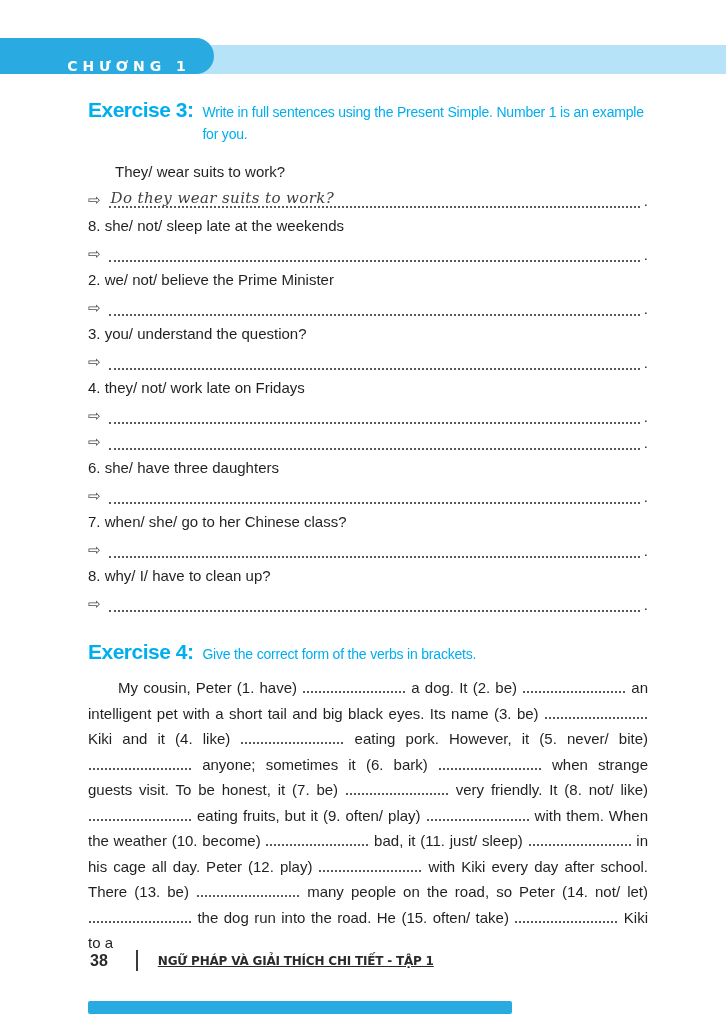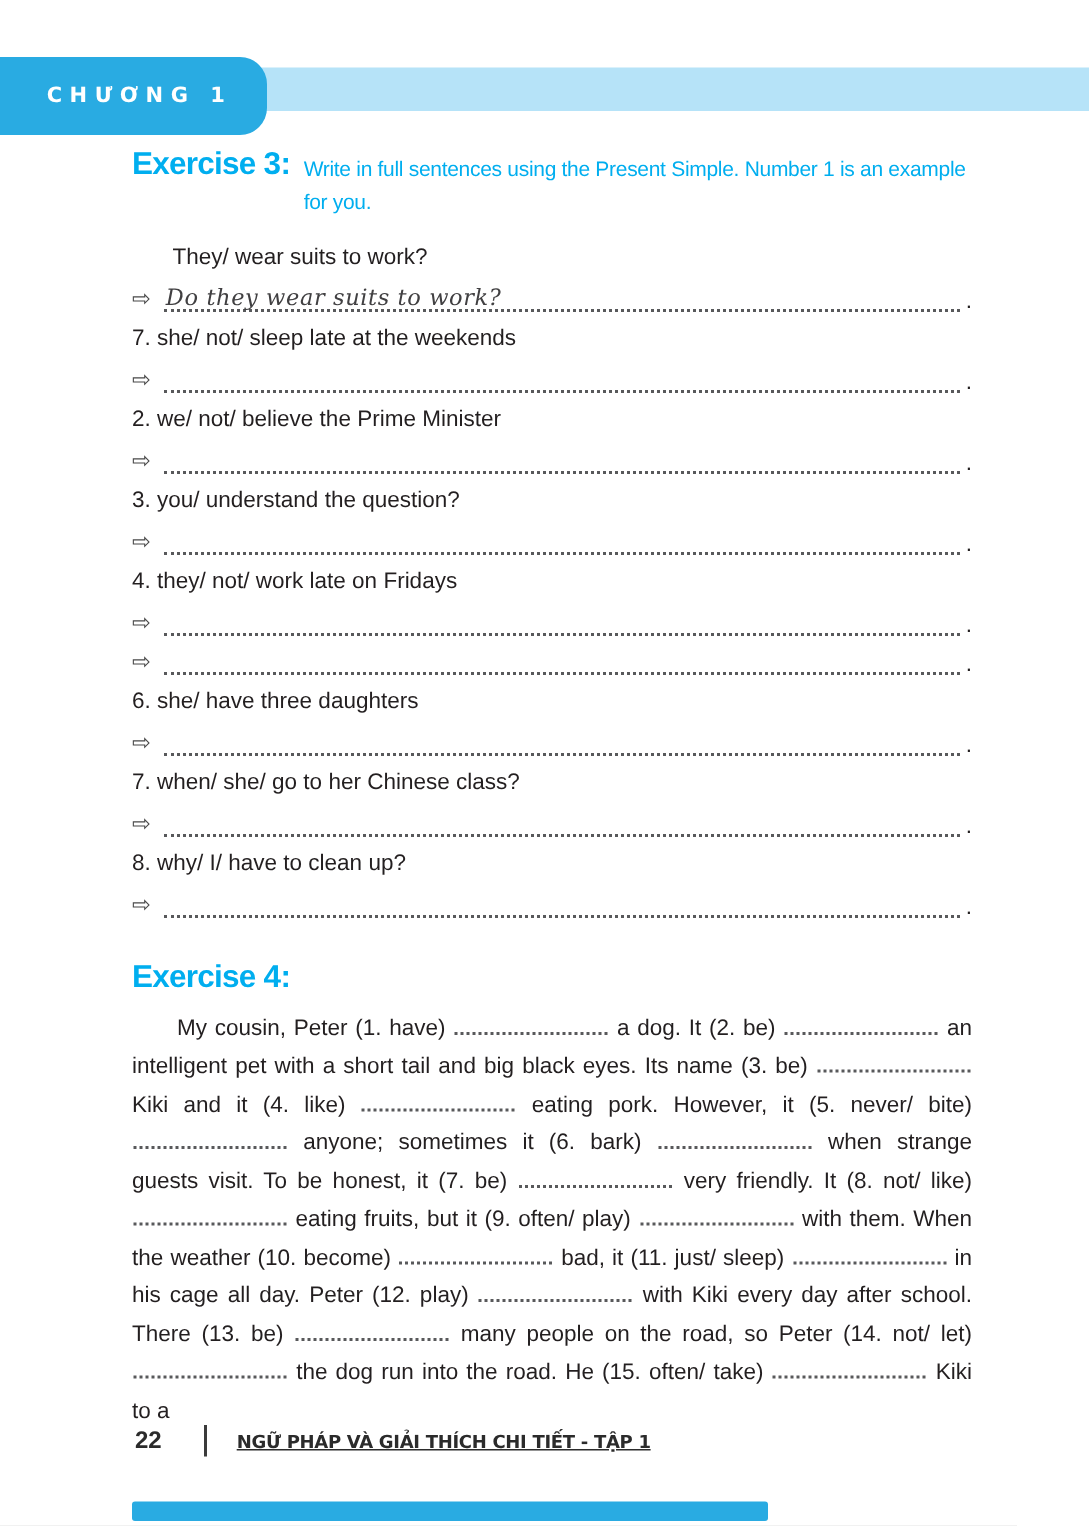--- a/index.html
+++ b/index.html
@@ -7,23 +7,23 @@
     position:relative; width:726px; height:1017px; background:#ffffff;
     font-family:"Liberation Sans",sans-serif; color:#231F20; overflow:hidden;
     margin:0 auto;
   }
   
   .chapter-band{
     position:absolute; left:30px; right:0; top:45px; height:29px;
     background:#B6E3F8; border-radius:15px 0 0 15px;
   }
   .chapter-tab{
-    position:absolute; left:0; top:38px; width:178px; height:52px;
+    position:absolute; left:0; top:38px; width:178px; height:36px;
     background:#29ABE2; border-radius:0 18px 18px 0;
-    display:flex; align-items:center; justify-content:center;
+    display:flex; align-items:flex-end; justify-content:center;padding-left:36px;
   }
   .chapter-tab .tab-label{
     font-family:"DejaVu Sans",sans-serif; color:#ffffff; font-weight:bold;
     font-size:14px; letter-spacing:5px; padding-left:8px;
   }
   
   .content{ position:absolute; left:88px; top:98px; width:560px; }
   .ex-title{ display:flex; gap:9px; color:#00AEEF; align-items:flex-start; }
   .ex-label{ font-size:21px; font-weight:bold; white-space:nowrap; letter-spacing:-0.5px; line-height:1.1; }
   .ex-desc{ font-size:14px; font-weight:normal; line-height:1.6; padding-top:3px; letter-spacing:-0.2px; }
@@ -88,21 +88,21 @@
     <div class="answer-line">
       <span class="arrow">⇨</span>
       <span class="leader">
         <span class="hand">Do they wear suits to work?</span>
       </span>
       <span class="terminator">.</span>
     </div>
 
     <div>
         <div class="item">
-          <div class="item-q">7. she/ not/ sleep late at the weekends</div>
+          <div class="item-q">8. she/ not/ sleep late at the weekends</div>
           <div class="answer-line">
             <span class="arrow">⇨</span>
             <span class="leader"></span>
             <span class="terminator">.</span>
           </div>
         </div>
         <div class="item">
           <div class="item-q">2. we/ not/ believe the Prime Minister</div>
           <div class="answer-line">
             <span class="arrow">⇨</span>
@@ -154,27 +154,28 @@
           <div class="answer-line">
             <span class="arrow">⇨</span>
             <span class="leader"></span>
             <span class="terminator">.</span>
           </div>
         </div>
       </div>
 
     <div class="ex-title ex4-title">
       <span class="ex-label">Exercise 4:</span>
+      <span class="ex-desc">Give the correct form of the verbs in brackets.</span>
     </div>
 
     <div class="fill-paragraph">My cousin, Peter (1. have) <span class="blank"></span> a dog. It (2. be) <span class="blank"></span> an intelligent pet with a short tail and big black eyes. Its name (3. be) <span class="blank"></span> Kiki and it (4. like) <span class="blank"></span> eating pork. However, it (5. never/ bite) <span class="blank"></span> anyone; sometimes it (6. bark) <span class="blank"></span> when strange guests visit. To be honest, it (7. be) <span class="blank"></span> very friendly. It (8. not/ like) <span class="blank"></span> eating fruits, but it (9. often/ play) <span class="blank"></span> with them. When the weather (10. become) <span class="blank"></span> bad, it (11. just/ sleep) <span class="blank"></span> in his cage all day. Peter (12. play) <span class="blank"></span> with Kiki every day after school. There (13. be) <span class="blank"></span> many people on the road, so Peter (14. not/ let) <span class="blank"></span> the dog run into the road. He (15. often/ take) <span class="blank"></span> Kiki to a</div>
 
   </div>
 
   <div class="page-footer">
-    <span class="page-number">22</span>
+    <span class="page-number">38</span>
     <span class="footer-divider"></span>
     <span class="book-title">NGỮ PHÁP VÀ GIẢI THÍCH CHI TIẾT - TẬP 1</span>
   </div>
 
   <div class="footer-accent-bar"></div>
 
 </div>
 
 </body></html>

